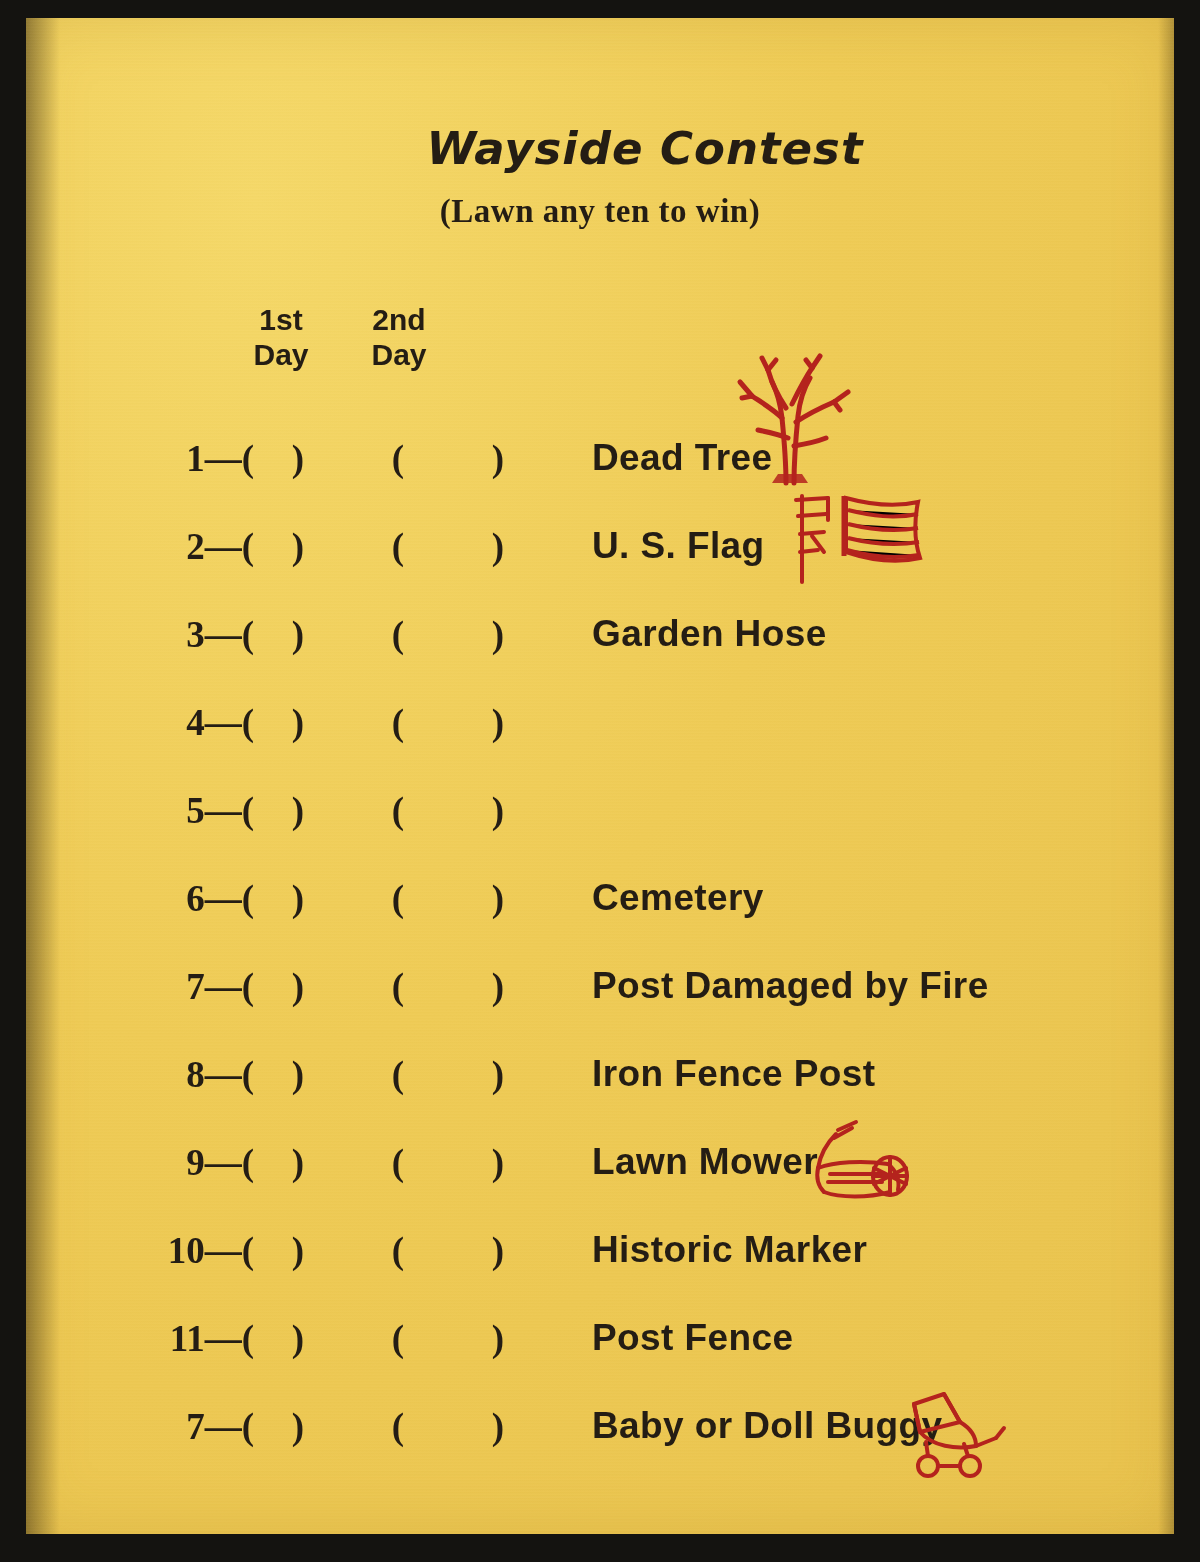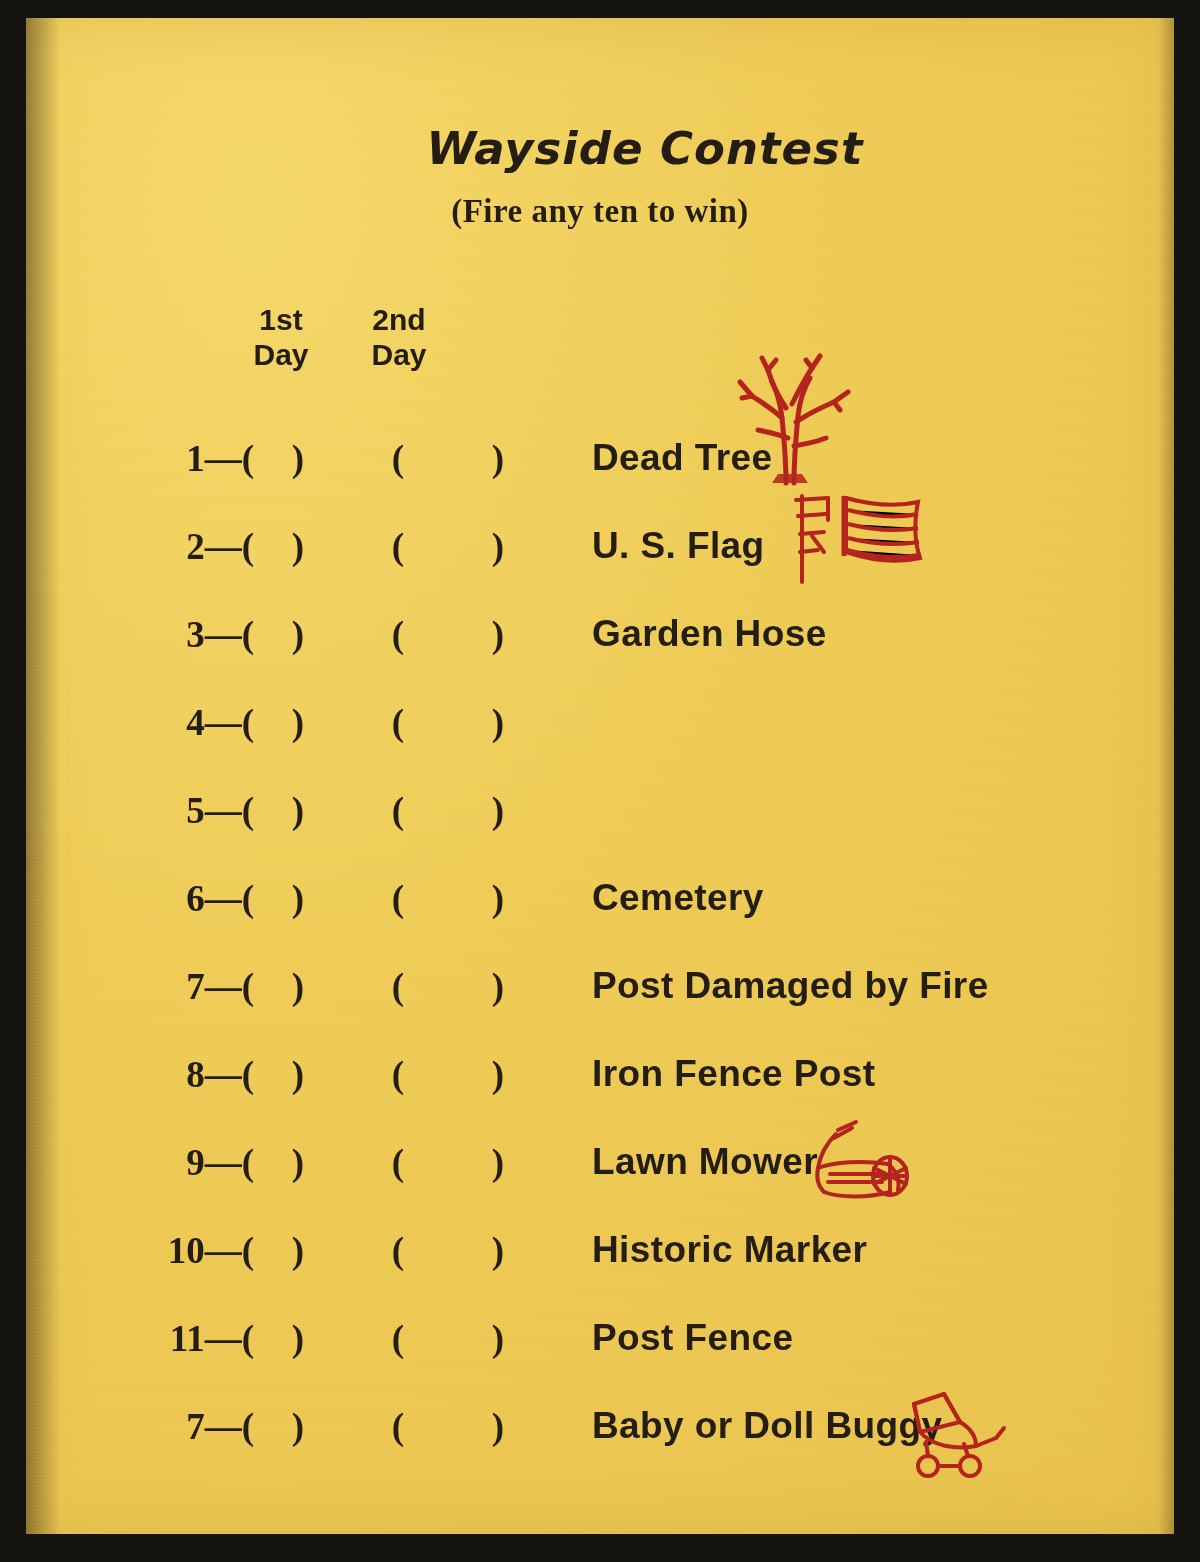--- a/index.html
+++ b/index.html
@@ -164,21 +164,21 @@
 </head>
 <body>
 
 <div class="screen">
   <div class="page">
     <div class="spine"></div>
     <div class="edge-right"></div>
     <div class="grain"></div>
 
     <div class="title">Wayside Contest</div>
-    <div class="subtitle">(Fire any ten to win)</div>
+    <div class="subtitle">(Lawn any ten to win)</div>
 
     <div class="day-headers">
       <div class="row">
         <div class="col">1st</div>
         <div class="col">2nd</div>
       </div>
       <div class="row">
         <div class="col">Day</div>
         <div class="col">Day</div>
       </div>

